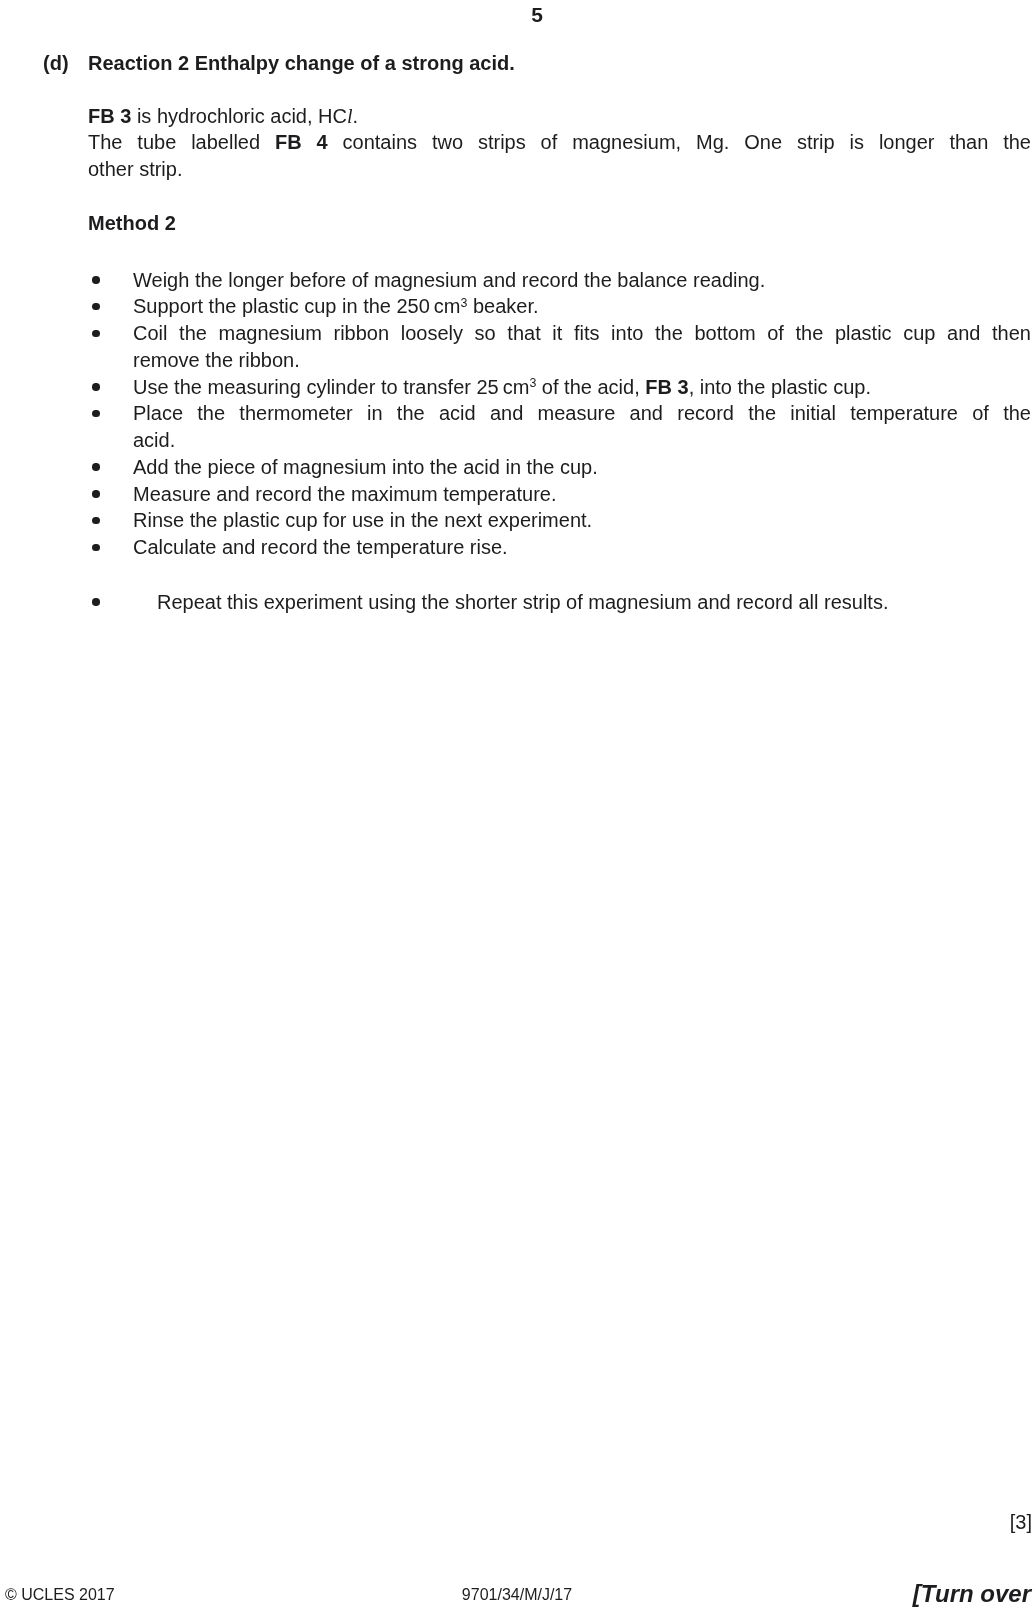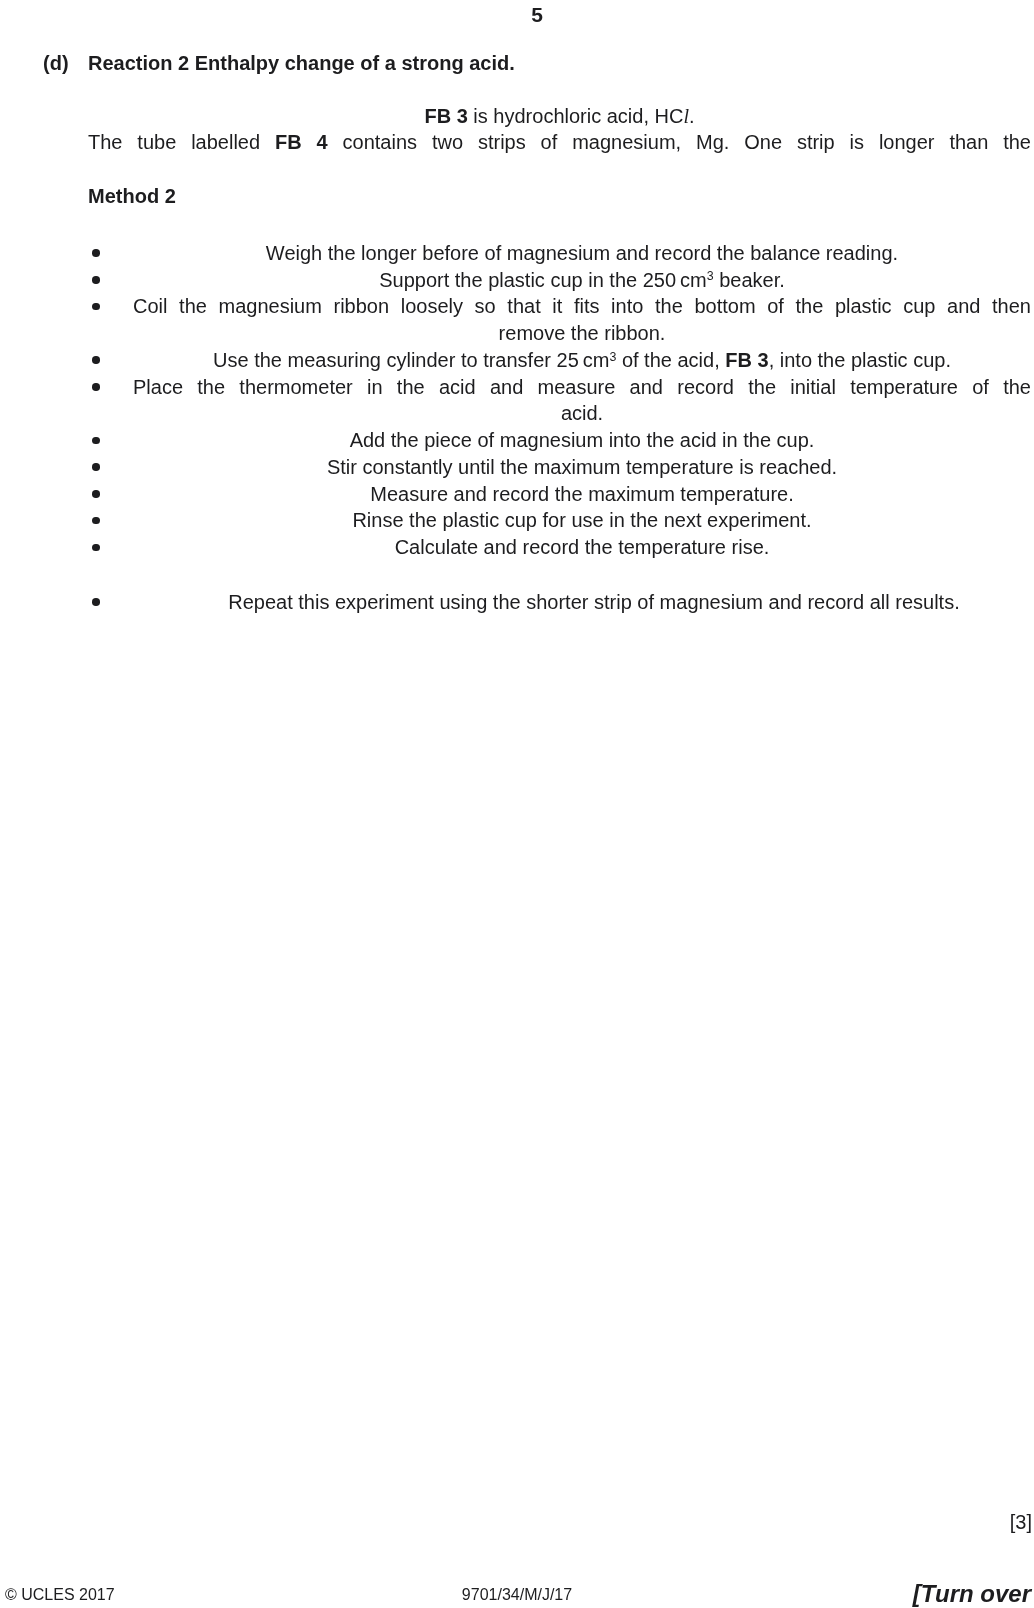--- a/index.html
+++ b/index.html
@@ -25,21 +25,21 @@
   .q-letter { width: 45px; font-weight: bold; flex: none; }
   .q-heading { flex: 1; font-weight: bold; }
 
   .indent { margin-left: 45px; }
 
   .para-intro   { margin-top: 26px; }
   .method-title { margin-top: 27px; font-weight: bold; }
   .para-read    { margin-top: 27px; }
   .bullet-list  { margin-top: 30px; }
 
-  .line { white-space: pre-wrap; text-align: center; }
+  .line { white-space: pre-wrap; }
   .line.justify {
     white-space: normal;
     text-align: justify;
     text-align-last: justify;
   }
 
   .b { font-weight: bold; }
   .i { font-style: italic; font-family: "Liberation Serif", serif; }
   .sup { font-size: 0.62em; position: relative; top: -0.5em; line-height: 0; }
 
@@ -87,20 +87,21 @@
   <div class="page-number">5</div>
 
   <div class="q-row">
     <div class="q-letter">(d)</div>
     <div class="q-heading"><span class="b">Reaction 2   Enthalpy change of a strong acid.</span></div>
   </div>
 
   <div class="indent para-intro">
       <div class="line"><span class="b">FB 3</span><span> is hydrochloric acid, HC</span><span class="i">l</span><span>.</span></div>
       <div class="line justify"><span>The tube labelled </span><span class="b">FB 4</span><span> contains two strips of magnesium, Mg. One strip is longer than the</span></div>
+      <div class="line"><span>other strip.</span></div>
     </div>
 
   <div class="indent method-title">Method 2</div>
 
 
   <div class="indent bullet-list">
       <div class="bullet-row">
         <div class="dot-col">
           <span class="dot"></span>
         </div>
@@ -148,28 +149,20 @@
         </div>
         <div class="bullet-content">
           <div class="line"><span>Add the piece of magnesium into the acid in the cup.</span></div>
         </div>
       </div>
       <div class="bullet-row">
         <div class="dot-col">
           <span class="dot"></span>
         </div>
         <div class="bullet-content">
-          <div class="line"><span>Stir constantly until the maximum temperature is reached.</span></div>
-        </div>
-      </div>
-      <div class="bullet-row">
-        <div class="dot-col">
-          <span class="dot"></span>
-        </div>
-        <div class="bullet-content">
           <div class="line"><span>Measure and record the maximum temperature.</span></div>
         </div>
       </div>
       <div class="bullet-row">
         <div class="dot-col">
           <span class="dot"></span>
         </div>
         <div class="bullet-content">
           <div class="line"><span>Rinse the plastic cup for use in the next experiment.</span></div>
         </div>

